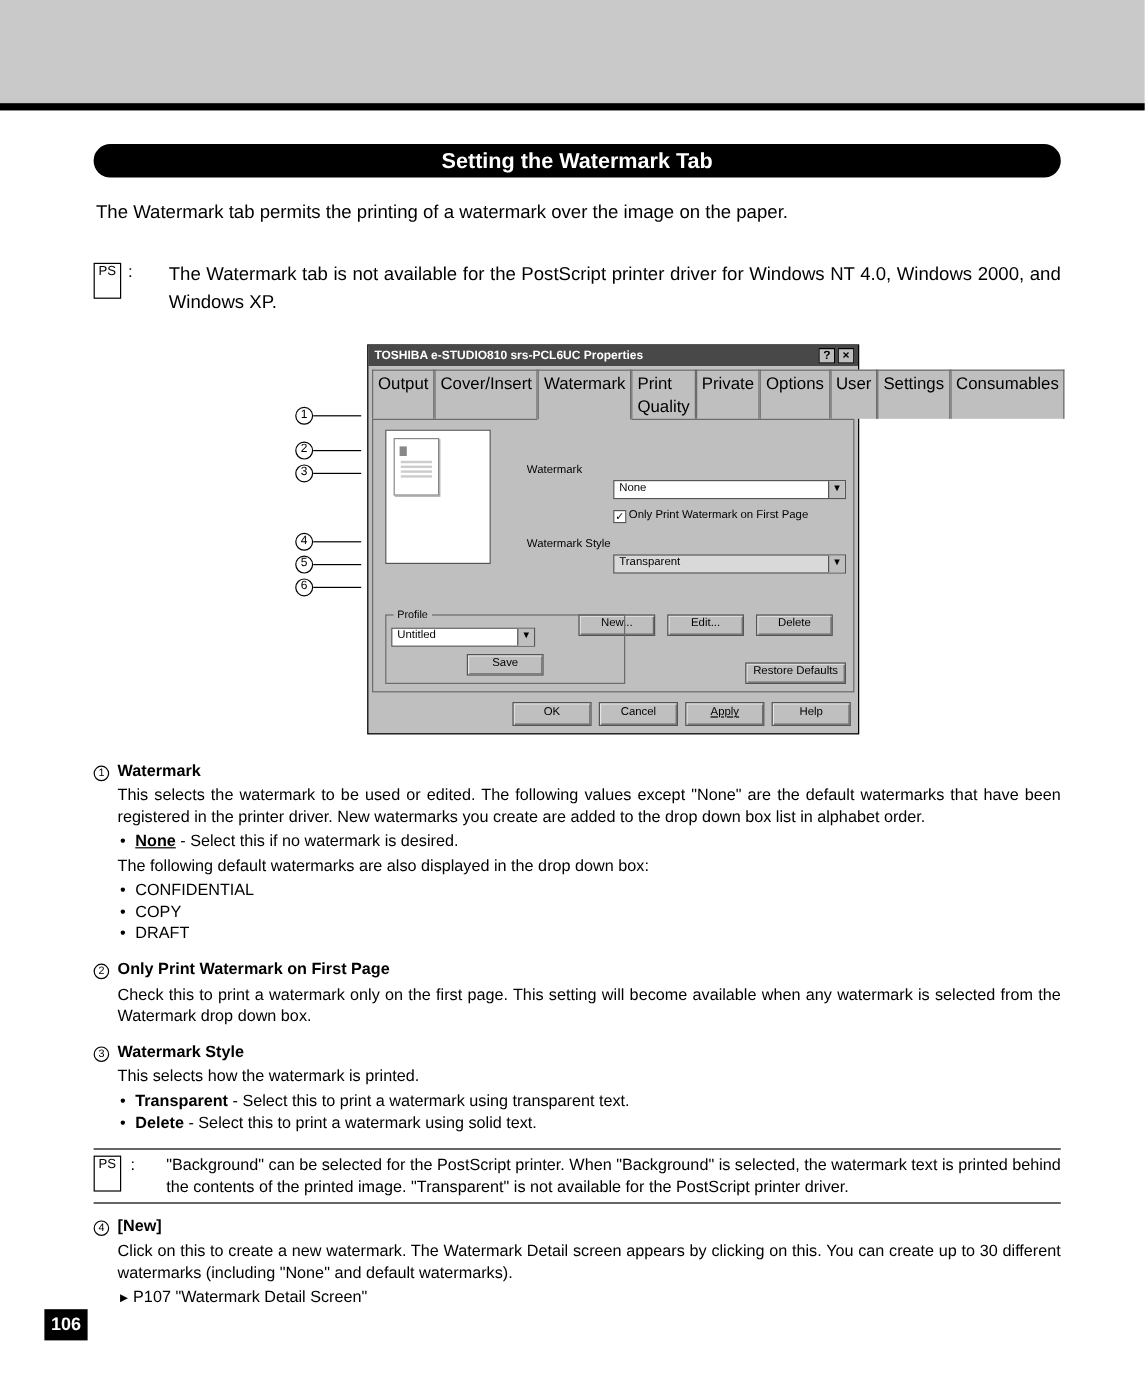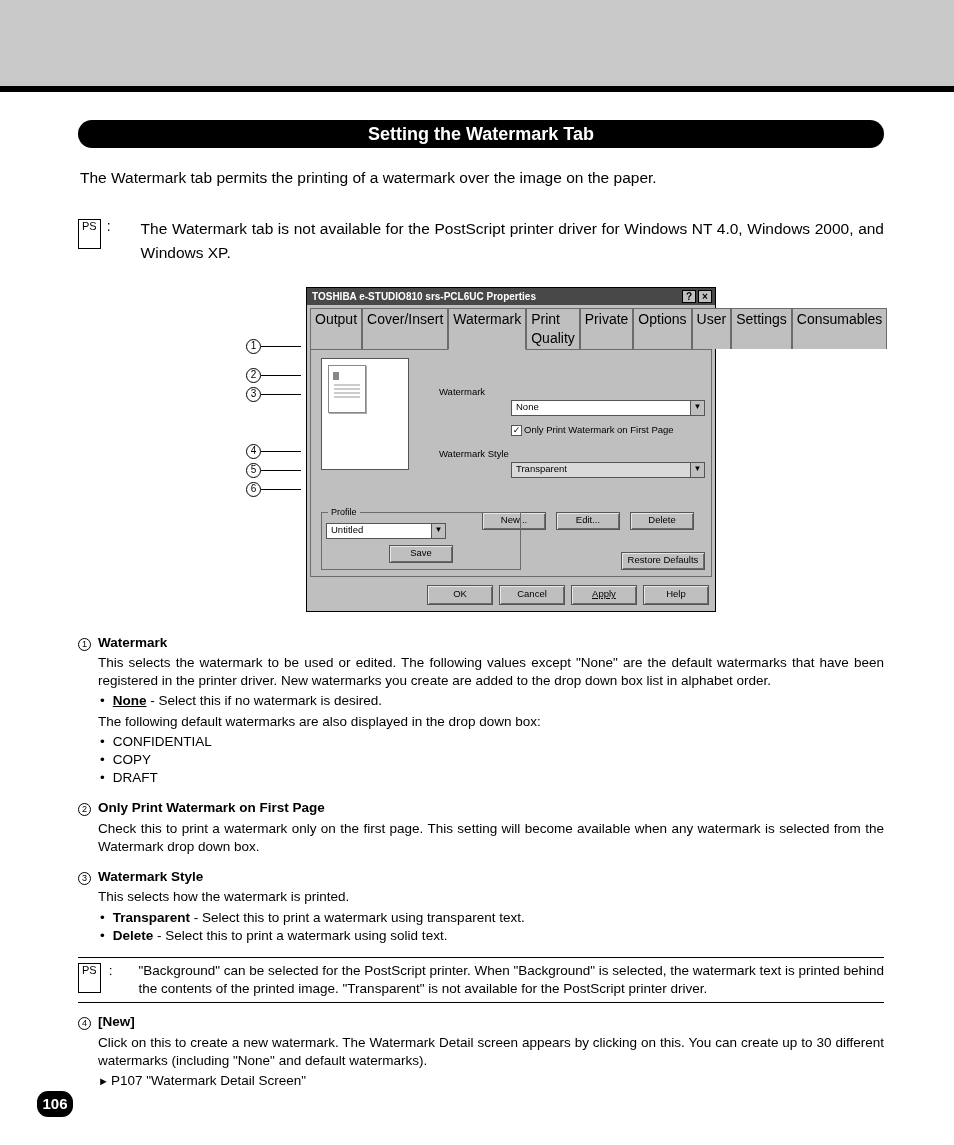--- a/index.html
+++ b/index.html
@@ -164,21 +164,21 @@
     padding: 4px 0;
   }
   .ps-note .ps-box { margin-top: 1px; }
   .ps-note .text { flex: 1; text-align: justify; font-size: 13.5px; padding-left: 18px; }
   .ref-arrow::before { content: "►"; font-size: 11px; padding-right: 2px; color: #000; }
   
   .page-num {
     position: absolute; left: 37px; bottom: 28px;
     background: #000; color: #fff; width: 36px; height: 26px;
     display: flex; align-items: center; justify-content: center;
-    font-size: 15px; font-weight: bold; border-radius: 11px;
+    font-size: 15px; font-weight: bold;
   }
 </style>
 </head>
 <body>
 
 <div class="top-banner"></div>
 
 <div class="page">
 
   <div class="section-pill">Setting the Watermark Tab</div>

